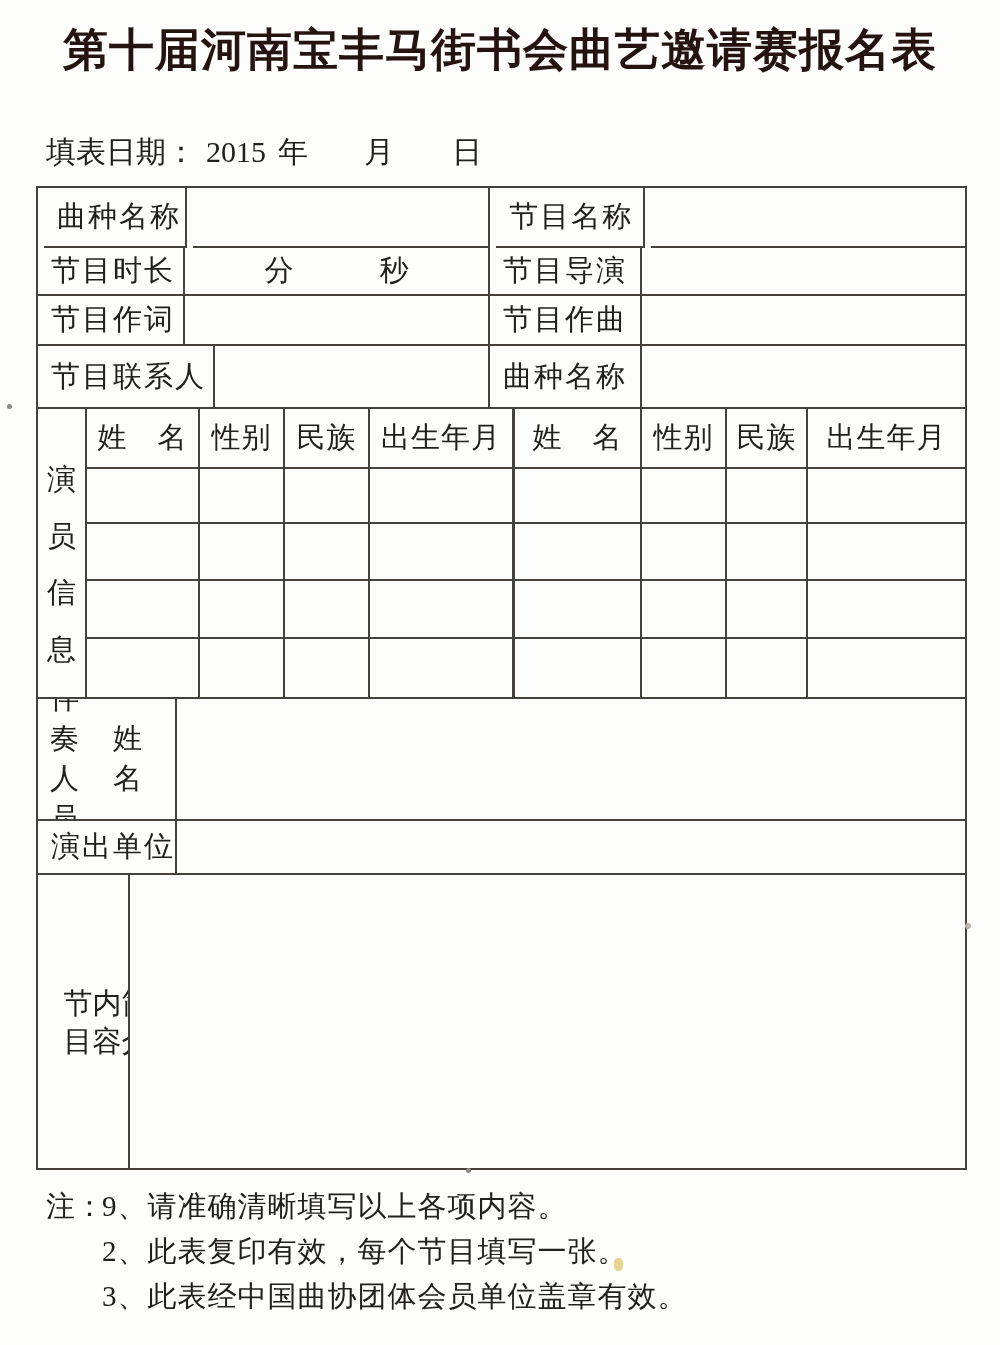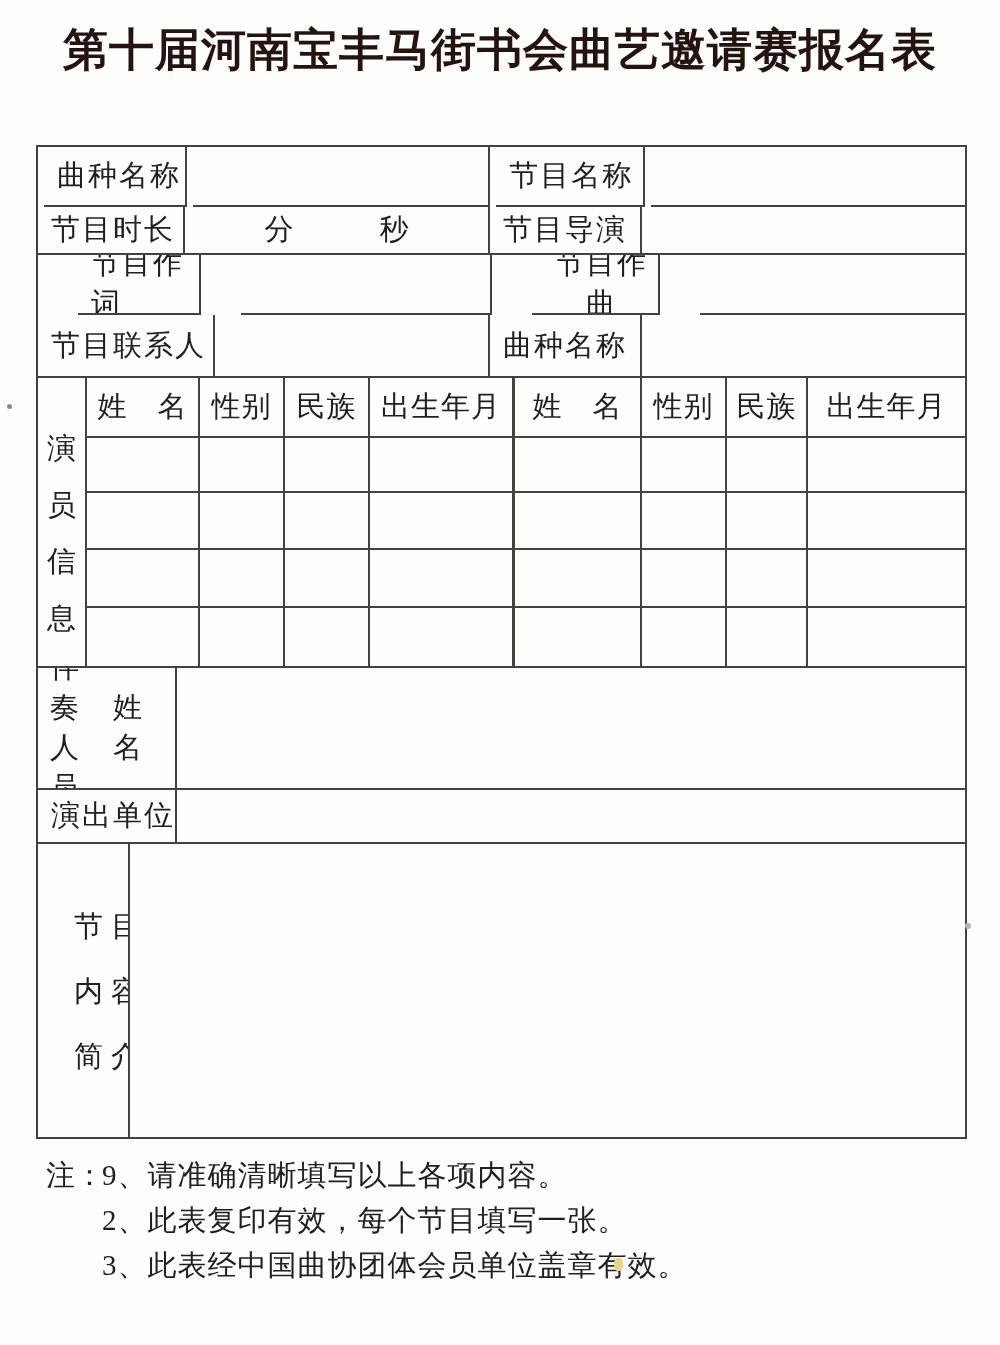--- a/index.html
+++ b/index.html
@@ -52,21 +52,21 @@
     align-items: center;
     font-size: 29px;
     overflow: hidden;
   }
   .row .cell:last-child { border-right: none; }
   .lab { padding-left: 13px; letter-spacing: 2px; }
   .w147 { width: 147px; } .w305 { width: 305px; } .w152 { width: 152px; text-align: center; } .w323 { width: 323px; }
   .w177 { width: 177px; } .w275 { width: 275px; }
   .w139 { width: 139px; } .w788 { width: 788px; }
   .w92  { width: 92px;  } .w835 { width: 835px; }
-  .h60 { height: 60px; margin-left: 6px; } .h62 { height: 48px; } .h58 { height: 60px; margin-left: 40px; } .h63 { height: 63px; }
+  .h60 { height: 60px; margin-left: 6px; } .h62 { height: 48px; } .h58 { height: 50px; } .h63 { height: 63px; }
   .h122 { height: 122px; } .h57 { height: 54px; } .h293 { height: 293px; }
 
   .dur { justify-content: center; gap: 86px; }
 
   .pgrid {
     display: grid;
     grid-template-columns: 49px 113px 85px 85px 145px 127px 85px 81px 157px;
     grid-template-rows: 60px 55px 57px 58px 60px;
   }
   .pgrid .cell { border-right: 2px solid var(--line); border-bottom: 2px solid var(--line); }
@@ -79,21 +79,21 @@
     align-items: center;
     padding: 34px 0 10px 0;
     box-sizing: border-box;
   }
   .phead { justify-content: center; letter-spacing: 1px; }
 
   .acc-label { flex-direction: row; justify-content: space-evenly; align-items: center; padding: 14px 0 14px 12px; box-sizing: border-box; letter-spacing: 2px; }
   .acc-line2 { padding-left: 14px; }
 
   .no-b { border-bottom: none !important; }
-  .syn-label { flex-direction: column; justify-content: center; align-items: center; row-gap: 27px; padding-left: 48px; }
+  .syn-label { flex-direction: row; justify-content: center; align-items: center; row-gap: 27px; padding-left: 48px; }
   .syn-line { width: 66px; text-align: justify; text-align-last: justify; line-height: 38px; letter-spacing: 0; }
 
   .notes { display: flex; margin: 14px 0 0 46px; font-size: 29px; }
   .notes-prefix { width: 56px; line-height: 45px; }
   .note-item { line-height: 45px; letter-spacing: 1px; }
 
   
   .speck { position: absolute; border-radius: 50%; }
   .speck-dot { left: 7px; top: 404px; width: 5px; height: 5px; background: #8a8a86; }
   .speck-yellow { left: 614px; top: 1258px; width: 9px; height: 13px; background: #e5d58e; border-radius: 40%; }
@@ -101,20 +101,23 @@
   .speck-mid { left: 466px; top: 1168px; width: 5px; height: 5px; background: #8f8b85; }
 </style>
 </head>
 <body>
 
 <div class="sheet">
 
   <div class="title">第十届河南宝丰马街书会曲艺邀请赛报名表</div>
 
   <div class="meta">
+    <span>
+      <span>填表日期：</span><span class="date-part-year-num">2015</span><span class="date-part-year">年</span><span class="date-part-month">月</span><span class="date-part-day">日</span>
+    </span>
   </div>
 
   <div class="tbl">
 
     <div class="row">
       <div class="cell lab w147 h60">曲种名称</div>
       <div class="cell w305 h60"></div>
       <div class="cell lab w152 h60">节目名称</div>
       <div class="cell w323 h60"></div>
     </div>

